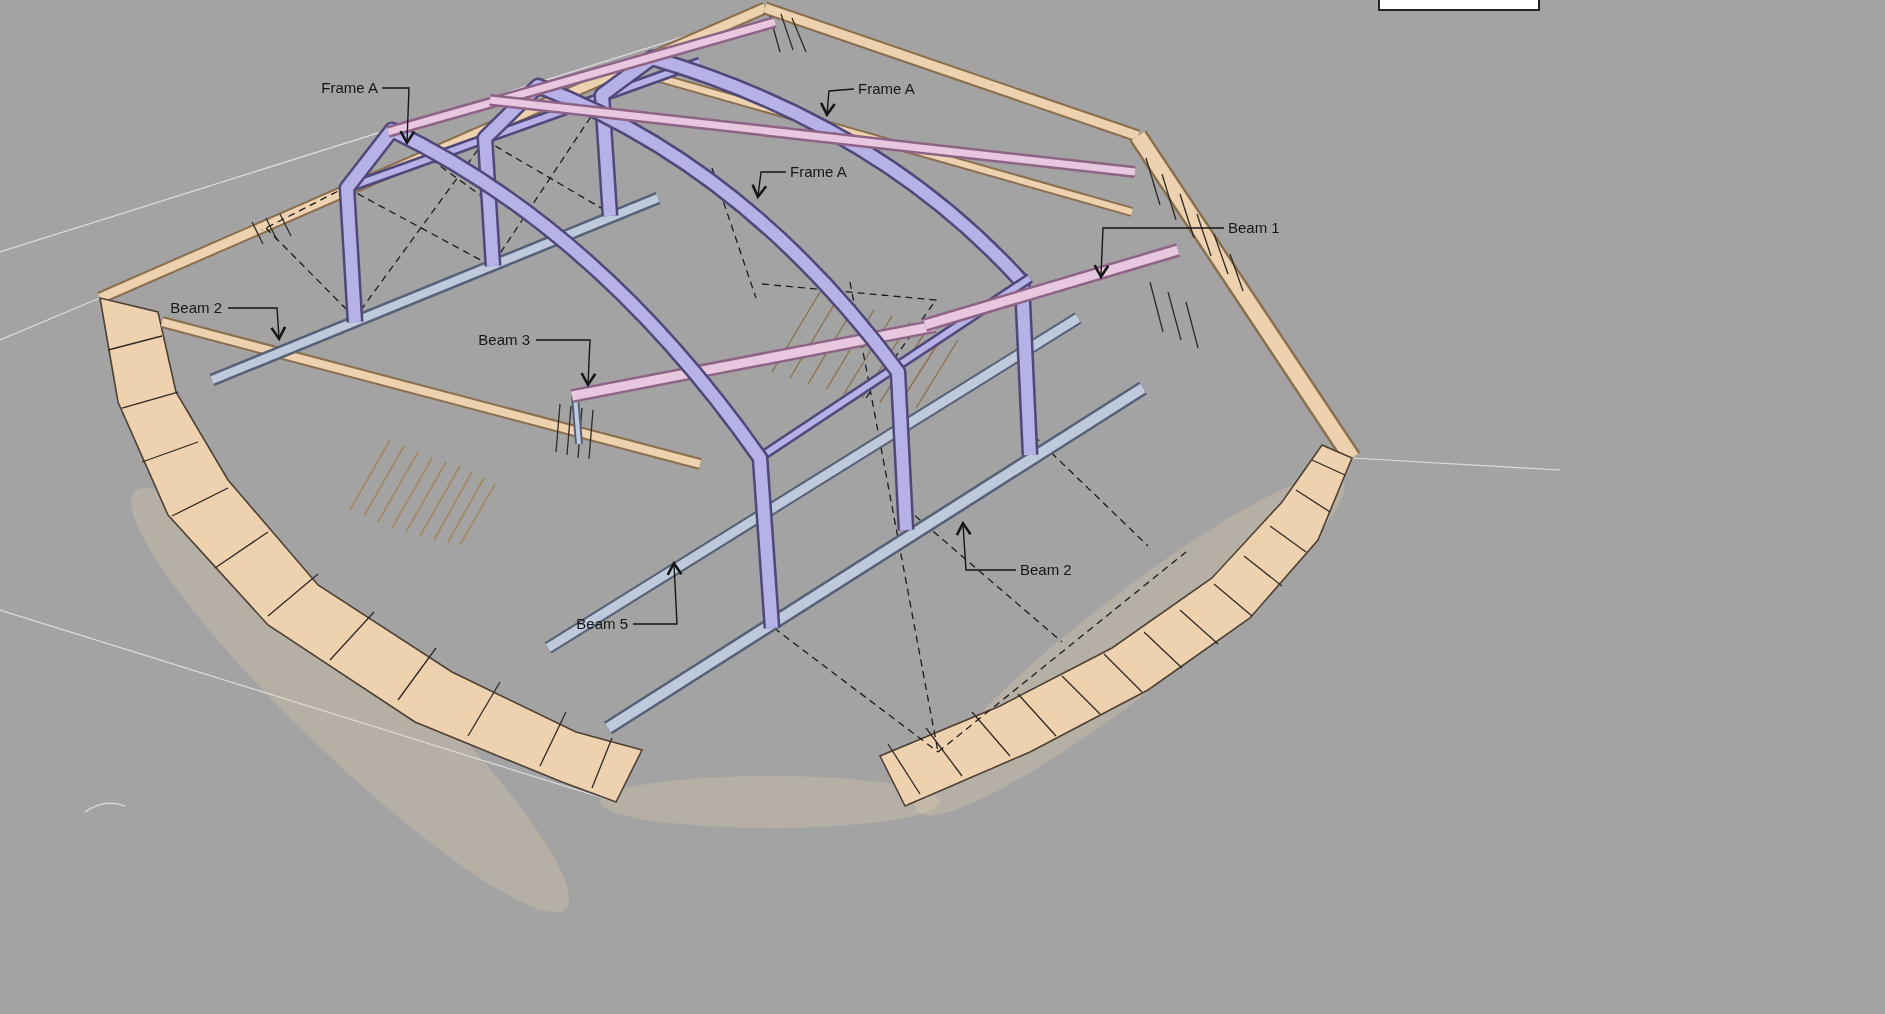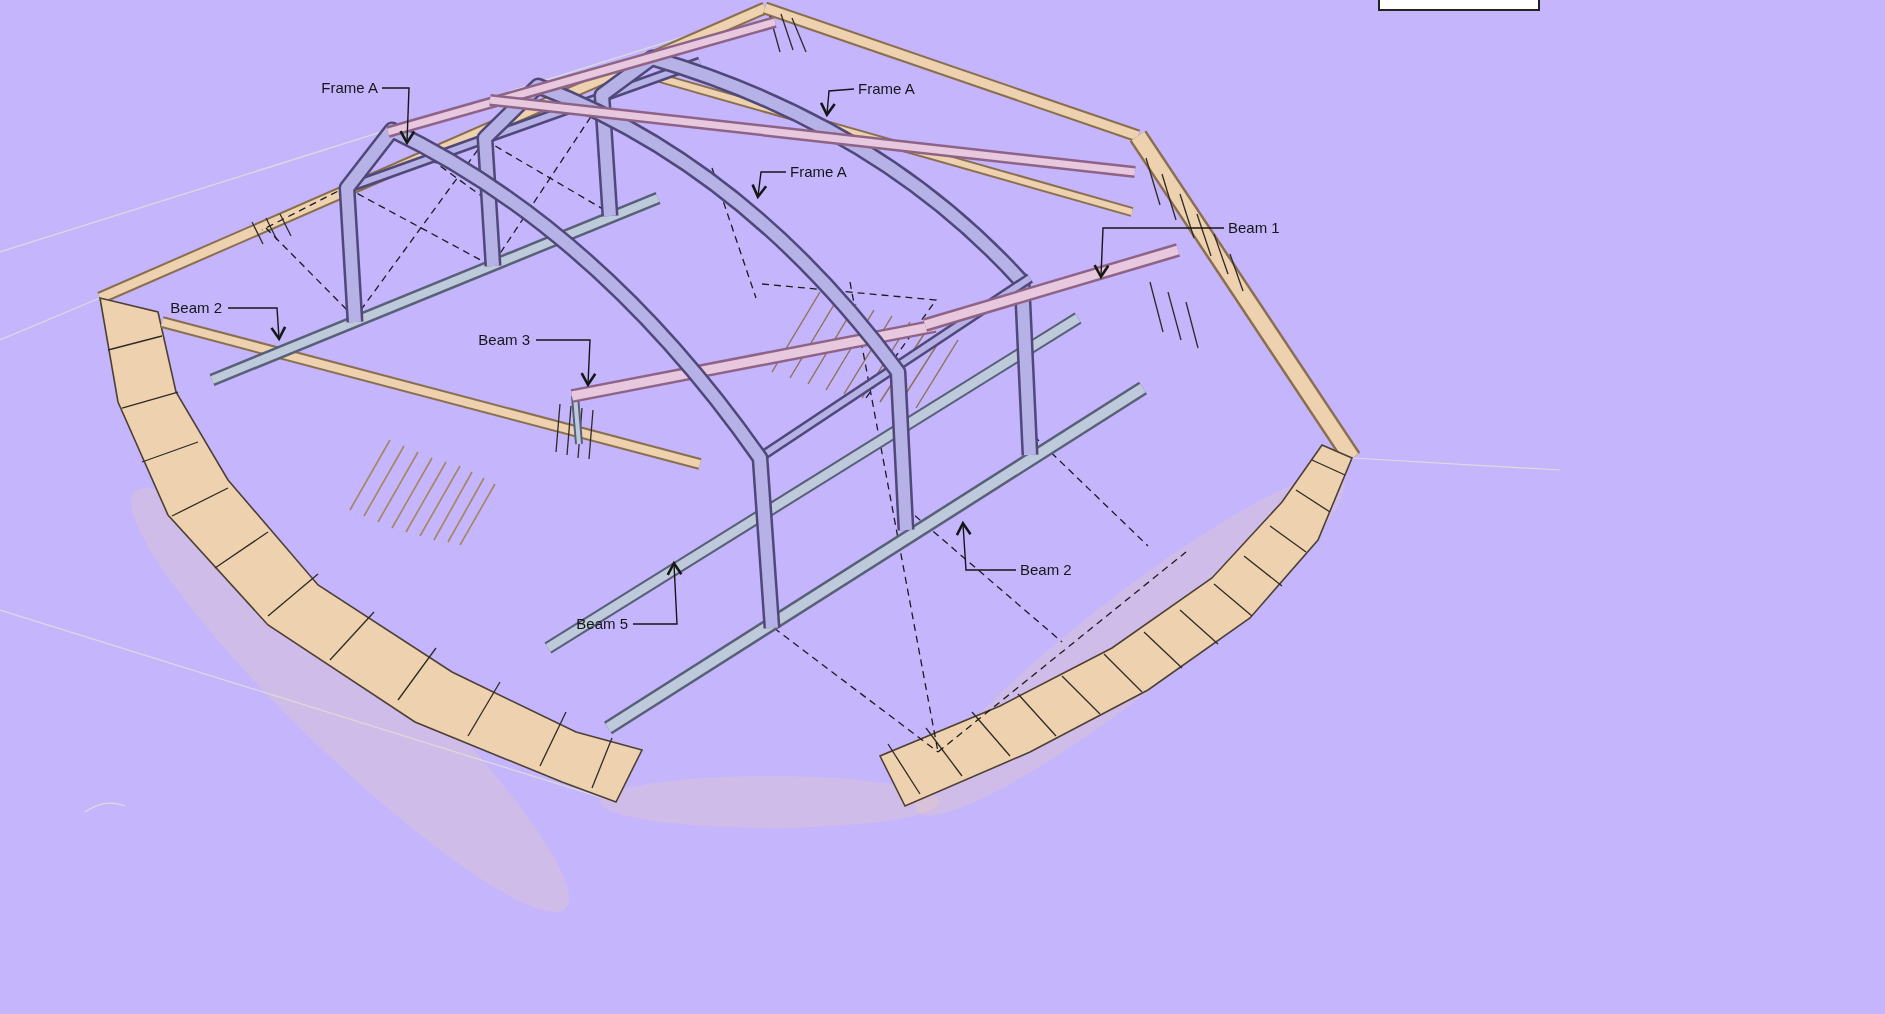--- a/index.html
+++ b/index.html
@@ -1,16 +1,16 @@
 <!DOCTYPE html>
 <html style="--c-frame: #b6b1e7; --c-frame-dark: #4f4878; --c-pink: #e8c8df; --c-pink-dark: #8e6386; --c-steel: #becadb; --c-steel-dark: #566076; --c-ground: #eed2b0; --c-ground-dark: #8a6f4e; --c-ink: #1c1c1c;"><head>
 <meta charset="utf-8">
 <style>
   html,body{margin:0;padding:0;background:#ffffff;}
-  .page{position:relative;width:1885px;height:1014px;background:#c4b5fd;overflow:hidden;
+  .page{position:relative;width:1885px;height:1014px;background:#a3a3a3;overflow:hidden;
         font-family:"Liberation Sans", sans-serif;}
   svg{position:absolute;left:0;top:0;}
   
   path{fill:none;}
   .u-frame{stroke:var(--c-frame-dark,#4f4878);stroke-linejoin:round;}
   .o-frame{stroke:var(--c-frame,#b6b1e7);stroke-linejoin:round;}
   .u-pink{stroke:var(--c-pink-dark,#8e6386);}
   .o-pink{stroke:var(--c-pink,#e8c8df);}
   .u-steel{stroke:var(--c-steel-dark,#566076);}
   .o-steel{stroke:var(--c-steel,#becadb);}

